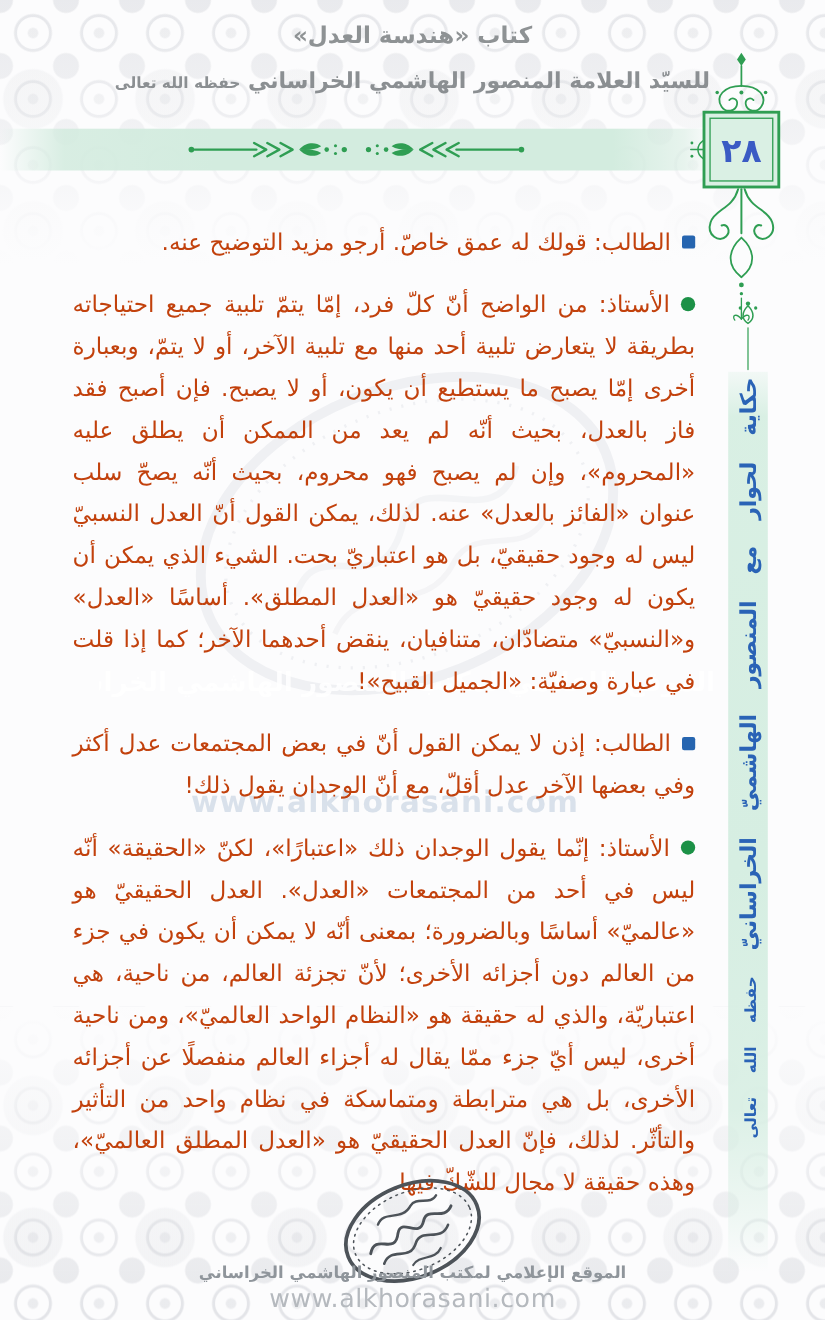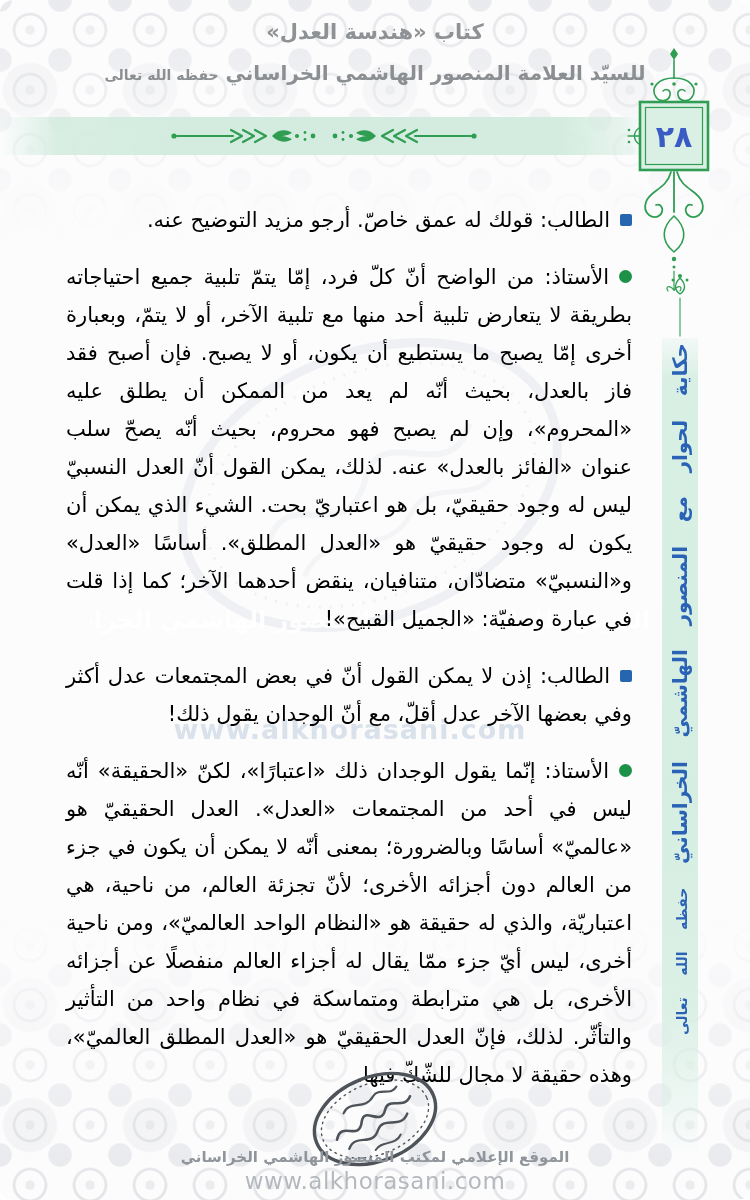--- a/index.html
+++ b/index.html
@@ -1,17 +1,17 @@
 <!DOCTYPE html>
 <html lang="ar" dir="rtl"><head>
 <meta charset="utf-8">
 <style>
   html,body{margin:0;padding:0;}
   body{font-family:"DejaVu Sans",sans-serif;background:#ffffff;}
-  .page{position:relative;width:750px;height:1200px;margin:0 auto;background:#fcfcfd;overflow:hidden;border-radius:13px;}
+  .page{position:relative;width:750px;height:1200px;margin:0 auto;background:#fcfcfd;overflow:hidden;}
 
   
   .lace{position:absolute;left:0;width:750px;pointer-events:none;
     background-image:
       radial-gradient(circle at 30px 30px, rgba(170,174,184,0) 14px, rgba(170,174,184,.30) 15px, rgba(170,174,184,.30) 16.5px, rgba(170,174,184,0) 18px),
       radial-gradient(circle at 30px 30px, rgba(170,174,184,.22) 4px, rgba(170,174,184,0) 5.5px),
       radial-gradient(circle at 0 0, rgba(170,174,184,.26) 11px, rgba(170,174,184,0) 12.5px),
       radial-gradient(circle at 60px 0, rgba(170,174,184,.26) 11px, rgba(170,174,184,0) 12.5px),
       radial-gradient(circle at 0 60px, rgba(170,174,184,.26) 11px, rgba(170,174,184,0) 12.5px),
       radial-gradient(circle at 60px 60px, rgba(170,174,184,.26) 11px, rgba(170,174,184,0) 12.5px),
@@ -54,21 +54,21 @@
   
   .wm{position:absolute;z-index:1;pointer-events:none;}
   .wm-url{top:714px;left:60px;width:580px;text-align:center;font-size:27px;letter-spacing:1px;
     color:rgba(160,182,204,.38);font-weight:bold;}
   .wm-callig{top:606px;left:90px;width:560px;text-align:center;font-size:24px;letter-spacing:2px;
     color:rgba(255,255,255,.85);font-weight:bold;white-space:nowrap;overflow:hidden;}
 
   
   .dialogue{position:absolute;top:201px;right:118px;width:566px;z-index:2;
     direction:rtl;text-align:justify;text-align-last:right;
-    font-size:21px;line-height:38px;color:#000000;}
+    font-size:21px;line-height:38px;color:#c2410c;}
   .dialogue p{margin:0 0 19px 0;}
   .bullet{display:inline-block;vertical-align:1px;margin-left:10px;}
   .b-sq{width:12px;height:12px;background:#2665b0;border-radius:2px;}
   .b-ci{width:13px;height:13px;background:#1c9147;border-radius:50%;}
 
   
   .seal{position:absolute;top:1062px;left:300px;z-index:3;}
   .f-callig{position:absolute;top:1148px;left:175px;width:400px;text-align:center;z-index:3;
     font-size:15px;font-weight:bold;color:#8f959b;letter-spacing:.5px;white-space:nowrap;}
   .f-url{position:absolute;top:1168px;left:175px;width:400px;text-align:center;z-index:3;

